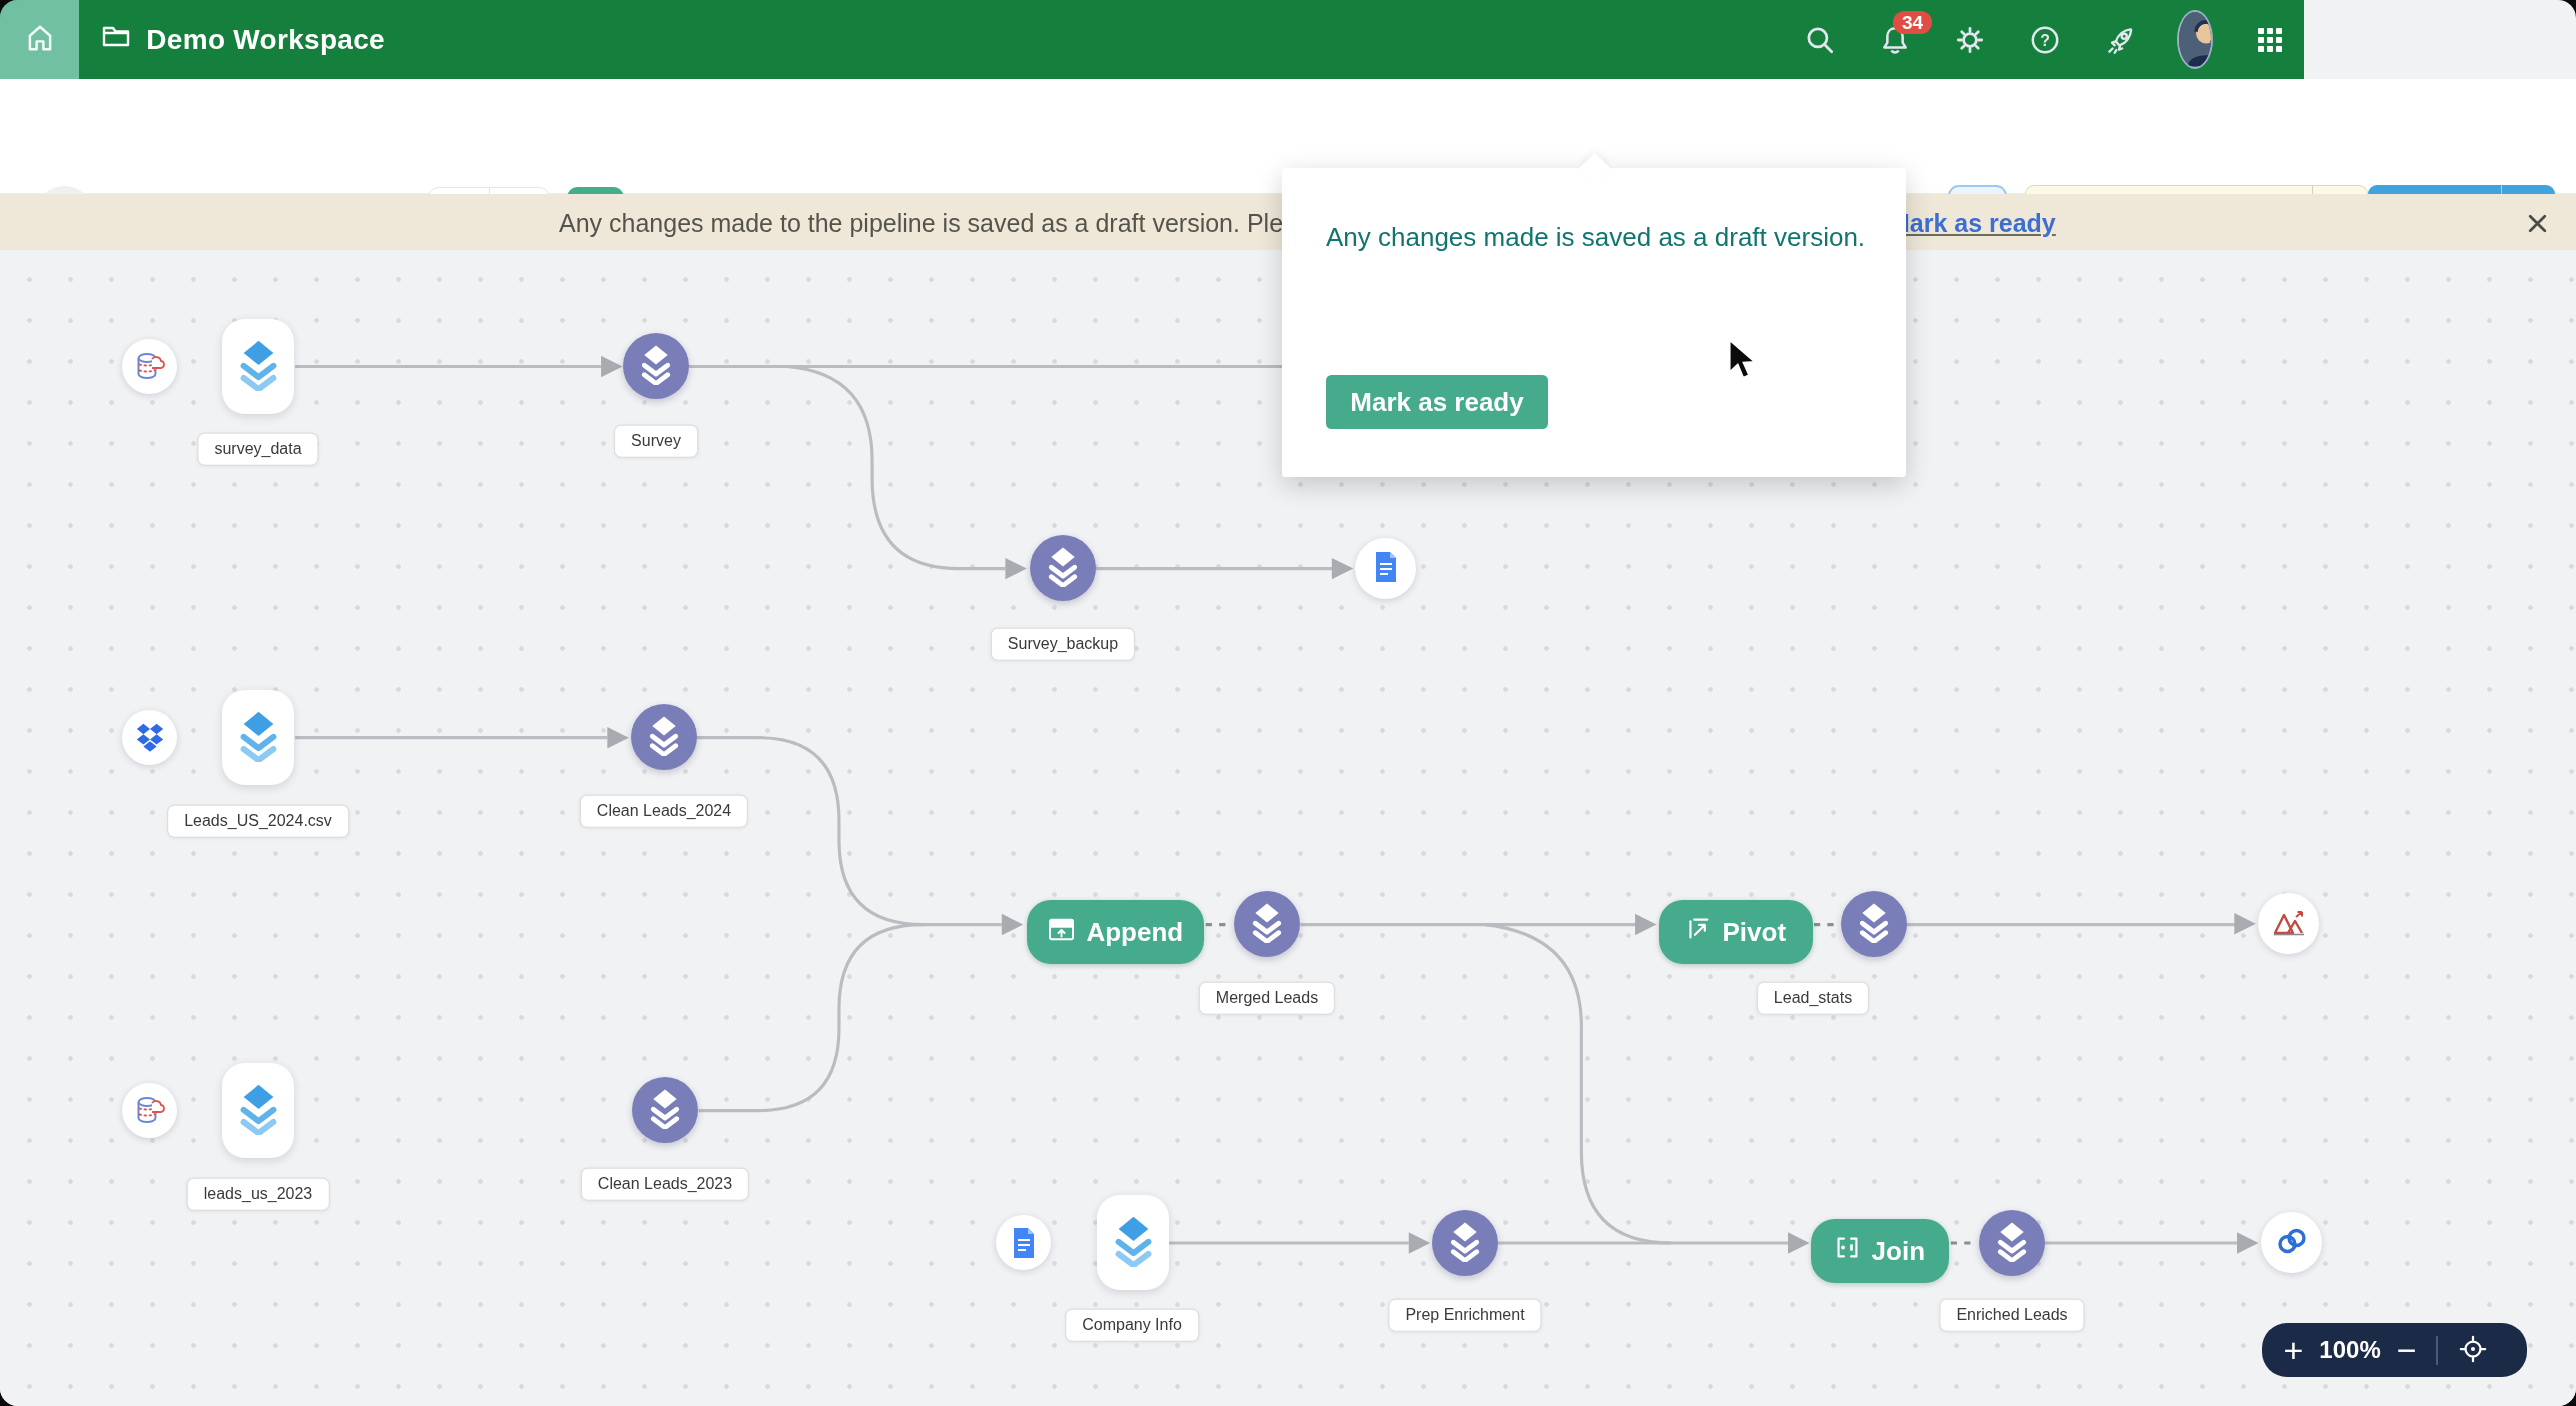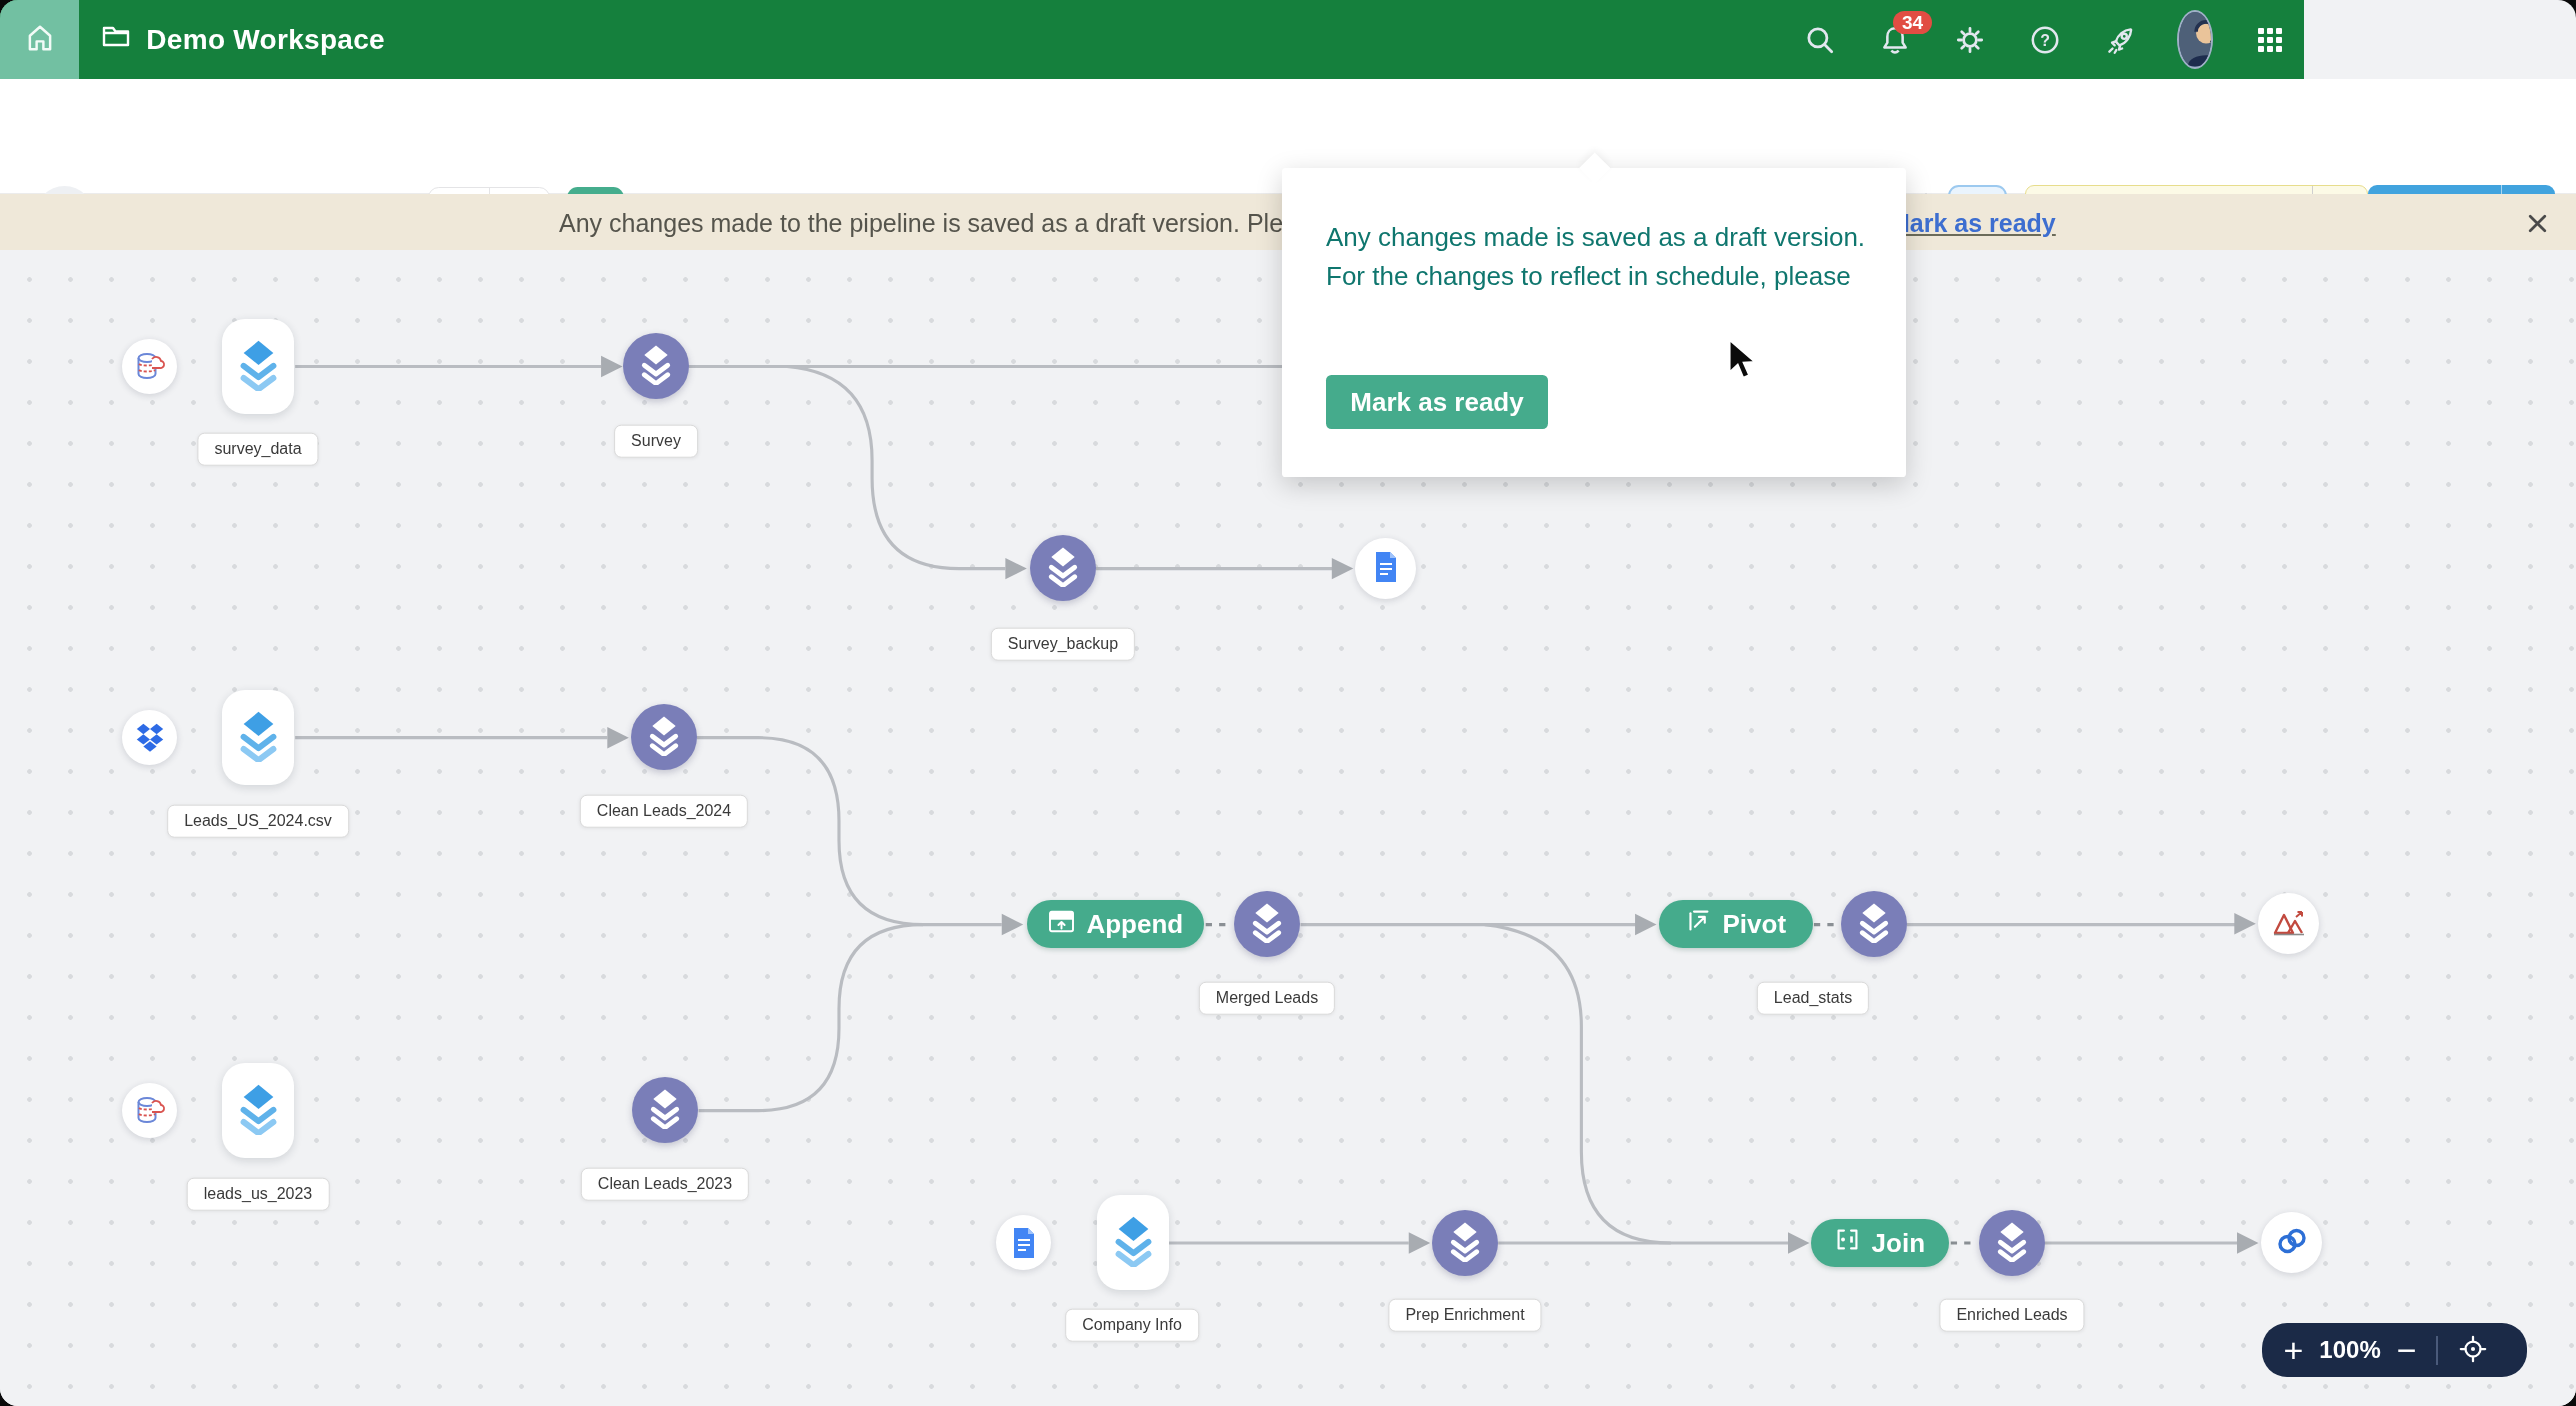--- a/index.html
+++ b/index.html
@@ -70,21 +70,21 @@
   .wires { position:absolute; top:0; left:0; }
 
   .src-node { position:absolute; width:72px; height:95px; background:#fff; border-radius:23px;
               box-shadow:0 2.7px 9px rgba(30,40,60,.14); display:flex; align-items:center; justify-content:center; cursor:pointer; }
   .op-node { position:absolute; width:66px; height:66px; border-radius:50%; background:#7A7EB8;
              box-shadow:0 2.7px 7.2px rgba(60,60,100,.25); display:flex; align-items:center; justify-content:center; cursor:pointer; }
   .badge-c { position:absolute; width:55px; height:55px; border-radius:50%; background:#fff;
              box-shadow:0 1.8px 7.2px rgba(30,40,60,.16); display:flex; align-items:center; justify-content:center; }
   .out-c { position:absolute; width:61px; height:61px; border-radius:50%; background:#fff;
            box-shadow:0 1.8px 7.2px rgba(30,40,60,.16); display:flex; align-items:center; justify-content:center; cursor:pointer; }
-  .pill { position:absolute; height:48px; background:#45AB8C; border-radius:24px; color:#fff;
+  .pill { position:absolute; height:64px; background:#45AB8C; border-radius:24px; color:#fff;
           display:flex; align-items:center; justify-content:center; gap:11.6px; font-size:26px; font-weight:700;
           box-shadow:0 1.8px 5.4px rgba(40,90,70,.25); cursor:pointer; }
   .nlabel { position:absolute; transform:translate(-50%,-50%); background:#fff; border:1.8px solid #DADADA;
             border-radius:7.2px; padding:6.3px 16px; font-size:16px; color:#3A3A3A; white-space:nowrap;
             box-shadow:0 0.9px 3.6px rgba(0,0,0,.06); }
 
   .zoom-widget { position:absolute; left:2262px; top:1073px; width:265px; height:54px; background:#1B2A47;
                  border-radius:25px; display:flex; align-items:center; color:#fff; padding:0 21.5px; gap:16px; }
   .zoom-widget .zi { font-size:34px; line-height:0; cursor:pointer; font-weight:400; }
   .zoom-widget .zlvl { font-size:24px; font-weight:700; }
@@ -507,21 +507,20 @@
             <path d="M16 3 V8 M16 24 V29 M3 16 H8 M24 16 H29"></path>
             <circle cx="16" cy="16" r="2.2" fill="#fff" stroke="none"></circle>
           </svg>
       </span>
     </div>
   </div>
 
   <div class="popup">
     <div class="popup-text">
       <div>Any changes made is saved as a draft version.</div>
-      <div>For the changes to reflect in schedule, please</div>
     </div>
     <div class="popup-btn">Mark as ready</div>
   </div>
 
   <span class="cursor">
     <svg width="41" height="47" viewBox="0 0 30 34">
         <polygon points="4,1 4,25 10,19.5 14,29 18.5,27 14.5,18 23,17.5" fill="#0b0b0b" stroke="#fff" stroke-width="1.6"></polygon>
       </svg>
   </span>
 

